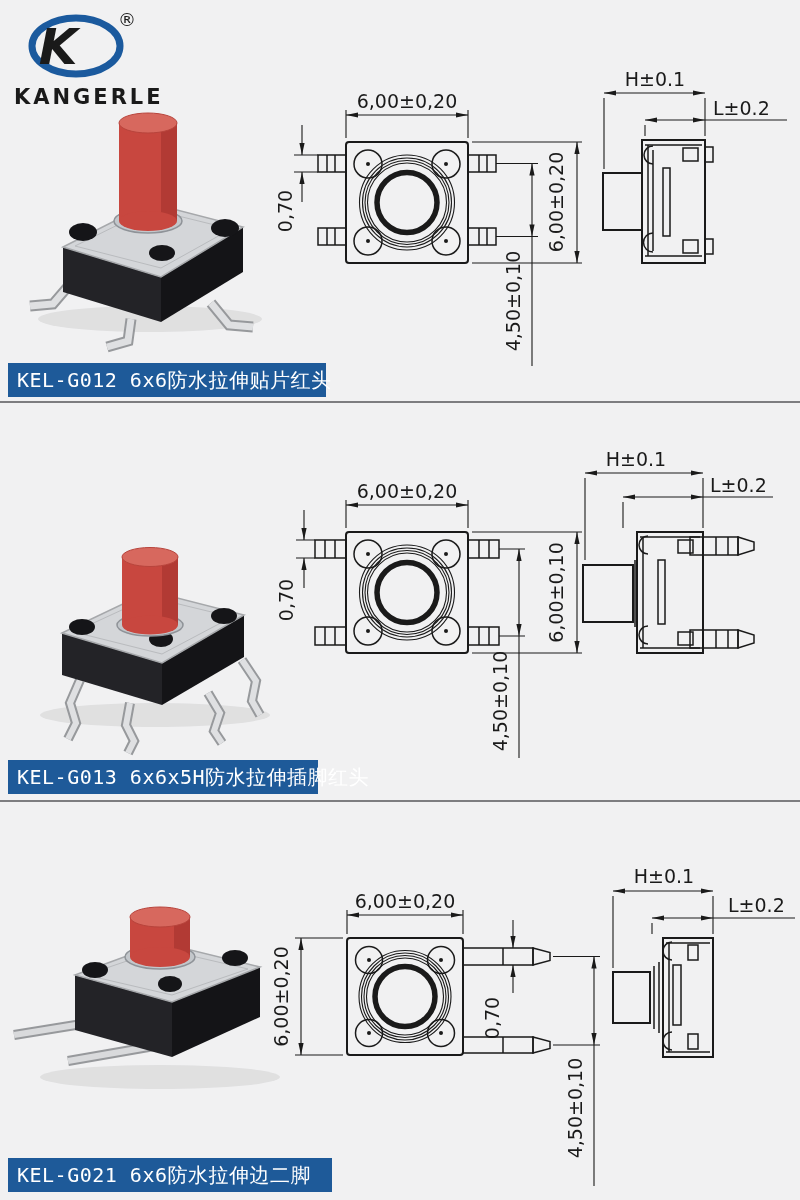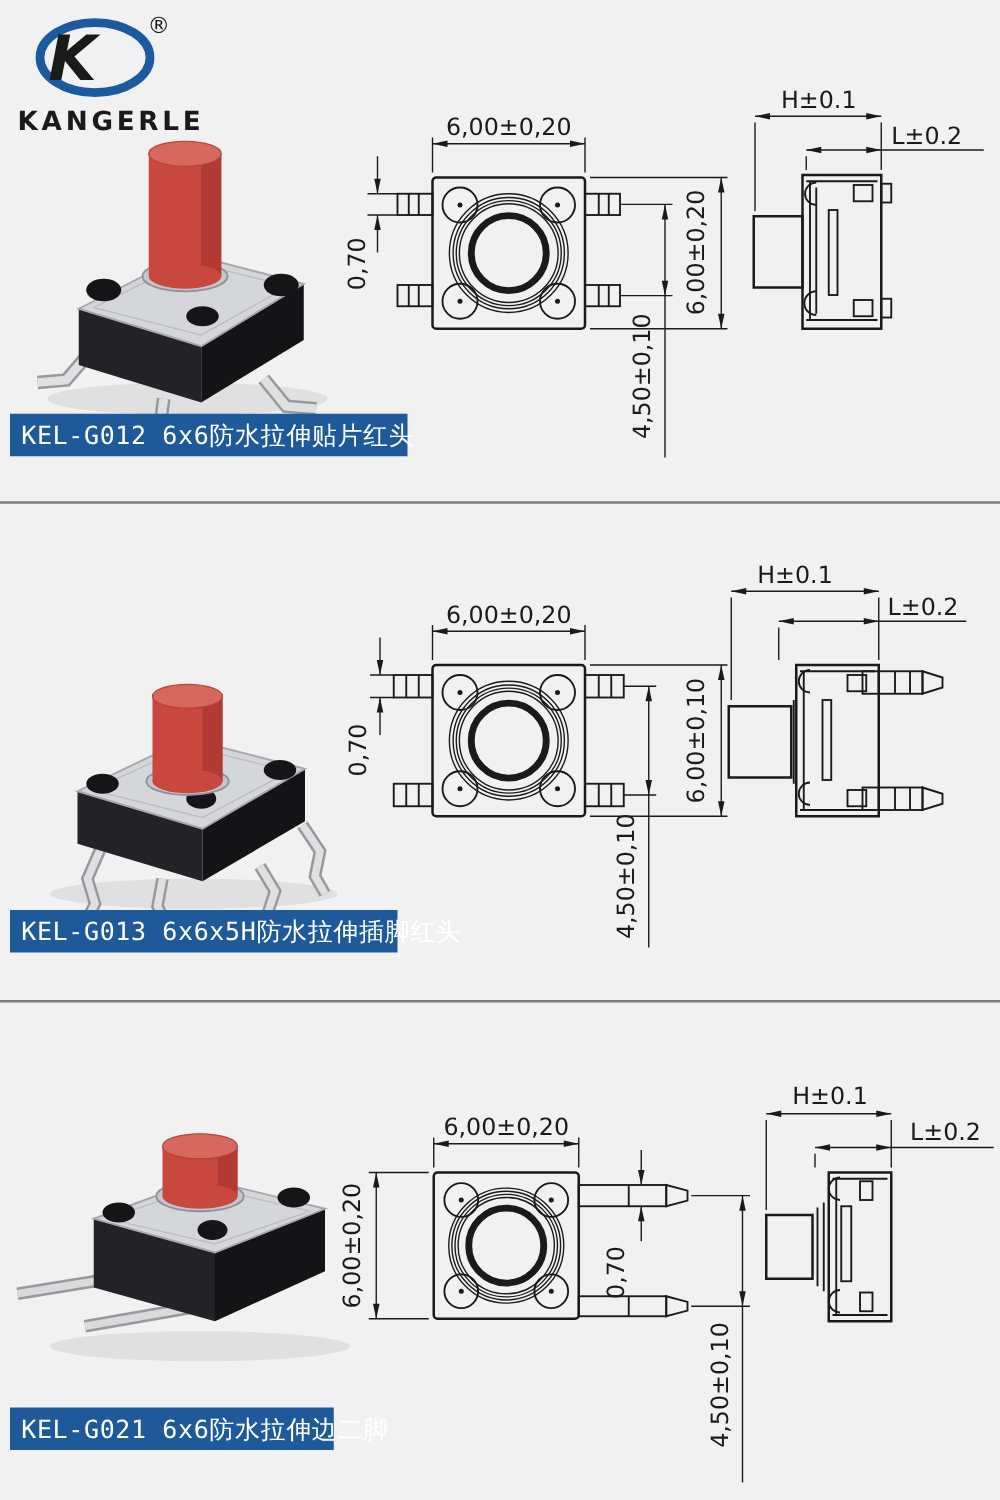--- a/index.html
+++ b/index.html
@@ -2,21 +2,21 @@
 <html><head>
 <meta charset="utf-8">
 <style>
   html,body{margin:0;padding:0;background:#dcdcde;}
   .stage{position:relative;width:800px;height:1200px;background:#f1f1f2;overflow:hidden;
          font-family:"DejaVu Sans",sans-serif;}
   .row{position:absolute;left:0;width:800px;height:400px;}
   .divider{position:absolute;left:0;width:800px;height:2px;background:#7d7d80;}
   .plabel{position:absolute;height:34px;background:#1e5a99;color:#fff;display:flex;align-items:center;
           padding:0 9px;box-sizing:border-box;white-space:nowrap;
-          font-family:"DejaVu Sans Mono","DejaVu Sans",sans-serif;font-size:20px;letter-spacing:.5px;}
+          font-family:"DejaVu Sans Mono","DejaVu Sans",sans-serif;font-size:20px;letter-spacing:.5px;margin-top:32px;}
   svg.abs{position:absolute;overflow:visible;}
   text{font-family:"DejaVu Sans",sans-serif;fill:#1a1a1a;}
   .dimtxt{font-size:19px;}
   .bline{stroke:#1a1a1a;stroke-width:2;fill:none;}
   .mline{stroke:#1a1a1a;stroke-width:1.5;fill:none;}
   .thin{stroke:#1a1a1a;stroke-width:1.1;fill:none;}
   .dline{stroke:#1a1a1a;stroke-width:1.1;fill:none;}
   .arr{fill:#1a1a1a;stroke:none;}
   .dot{fill:#1a1a1a;stroke:none;}
 </style>
@@ -360,18 +360,18 @@
       <g>
         <polygon class="arr" points="15,29 27,26.4 27,31.6"></polygon>
           <polygon class="arr" points="115,29 103,26.4 103,31.6"></polygon>
         <polygon class="arr" points="54,56 66,53.4 66,58.6"></polygon>
           <polygon class="arr" points="115,56 103,53.4 103,58.6"></polygon>
       </g>
       <text x="66" y="21" class="dimtxt" text-anchor="middle">H±0.1</text>
       <text x="130" y="50" class="dimtxt">L±0.2</text>
     </svg>
 
-    <div class="plabel" style="left:8px;top:324px;width:259px">
+    <div class="plabel" style="left:8px;top:324px;width:324px">
       <span>KEL-G021 6x6防水拉伸边二脚</span>
     </div>
   </section>
 
 </div>
 
 </body></html>

